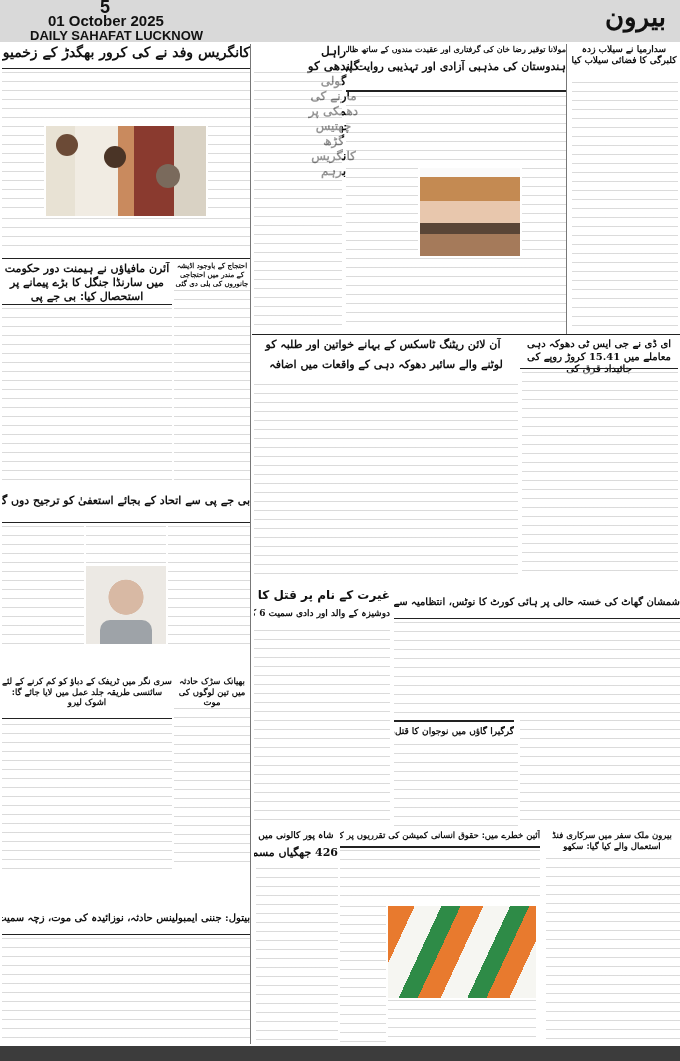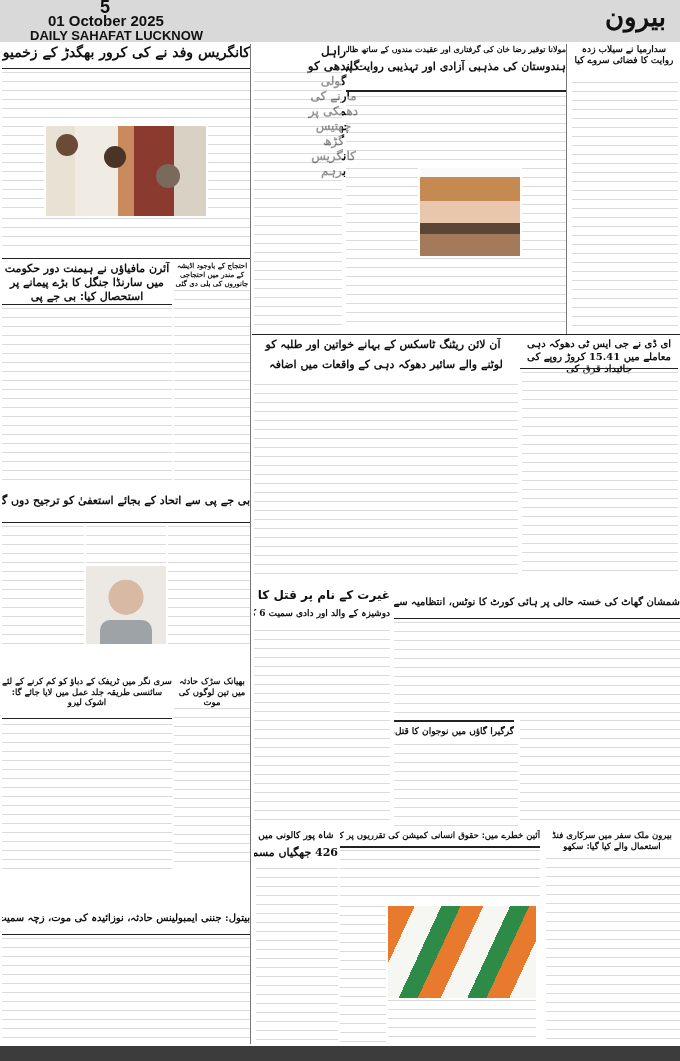--- a/index.html
+++ b/index.html
@@ -46,21 +46,21 @@
 <div class="abs hl" style="left:346px;top:44px;width:220px;font-size:8px;">مولانا توقیر رضا خان کی گرفتاری اور عقیدت مندوں کے ساتھ ظالمانہ سلوک</div>
 <div class="abs hl" style="left:346px;top:60px;width:220px;font-size:11px;">ہندوستان کی مذہبی آزادی اور تہذیبی روایت پر حملہ: امیر شریعت</div>
 <div class="abs rule" style="left:346px;top:90px;width:220px;height:2px;"></div>
 <div class="abs lines" style="left:346px;top:96px;width:220px;height:72px;"></div>
 <div class="abs photo" style="left:420px;top:168px;width:100px;height:88px;background:linear-gradient(180deg,#fafafa 0 10%,#c48a52 10% 38%,#e8c7ad 38% 62%,#5a4536 62% 75%,#a57a5a 75%);"></div>
 <div class="abs lines" style="left:346px;top:168px;width:72px;height:88px;"></div>
 <div class="abs lines" style="left:522px;top:168px;width:44px;height:88px;"></div>
 <div class="abs lines" style="left:346px;top:258px;width:220px;height:72px;"></div>
 
 <div class="abs vrule" style="left:566px;top:44px;height:290px;"></div>
-<div class="abs hl" style="left:570px;top:44px;width:108px;font-size:9px;white-space:normal;">سدارمیا نے سیلاب زدہ روایت کا فضائی سروے کیا</div>
+<div class="abs hl" style="left:570px;top:44px;width:108px;font-size:9px;white-space:normal;">سدارمیا نے سیلاب زدہ کلبرگی کا فضائی سیلاب کیا</div>
 <div class="abs lines" style="left:572px;top:82px;width:106px;height:250px;"></div>
 
 <div class="abs hl" style="left:2px;top:262px;width:170px;font-size:11px;white-space:normal;">آئرن مافیاؤں نے ہیمنت دور حکومت میں سارنڈا جنگل کا بڑے پیمانے پر استحصال کیا: بی جے پی</div>
 <div class="abs rule" style="left:2px;top:304px;width:170px;height:1px;"></div>
 <div class="abs lines" style="left:2px;top:308px;width:170px;height:180px;"></div>
 <div class="abs hl" style="left:174px;top:262px;width:76px;font-size:7px;white-space:normal;text-align:center;">احتجاج کے باوجود اڈیشہ کے مندر میں احتجاجی جانوروں کی بلی دی گئی</div>
 <div class="abs lines" style="left:174px;top:290px;width:76px;height:196px;"></div>
 
 <div class="abs rule" style="left:252px;top:334px;width:428px;height:1px;"></div>
 <div class="abs hl" style="left:251px;top:338px;width:264px;font-size:11px;">آن لائن ریٹنگ ٹاسکس کے بہانے خواتین اور طلبہ کو</div>

